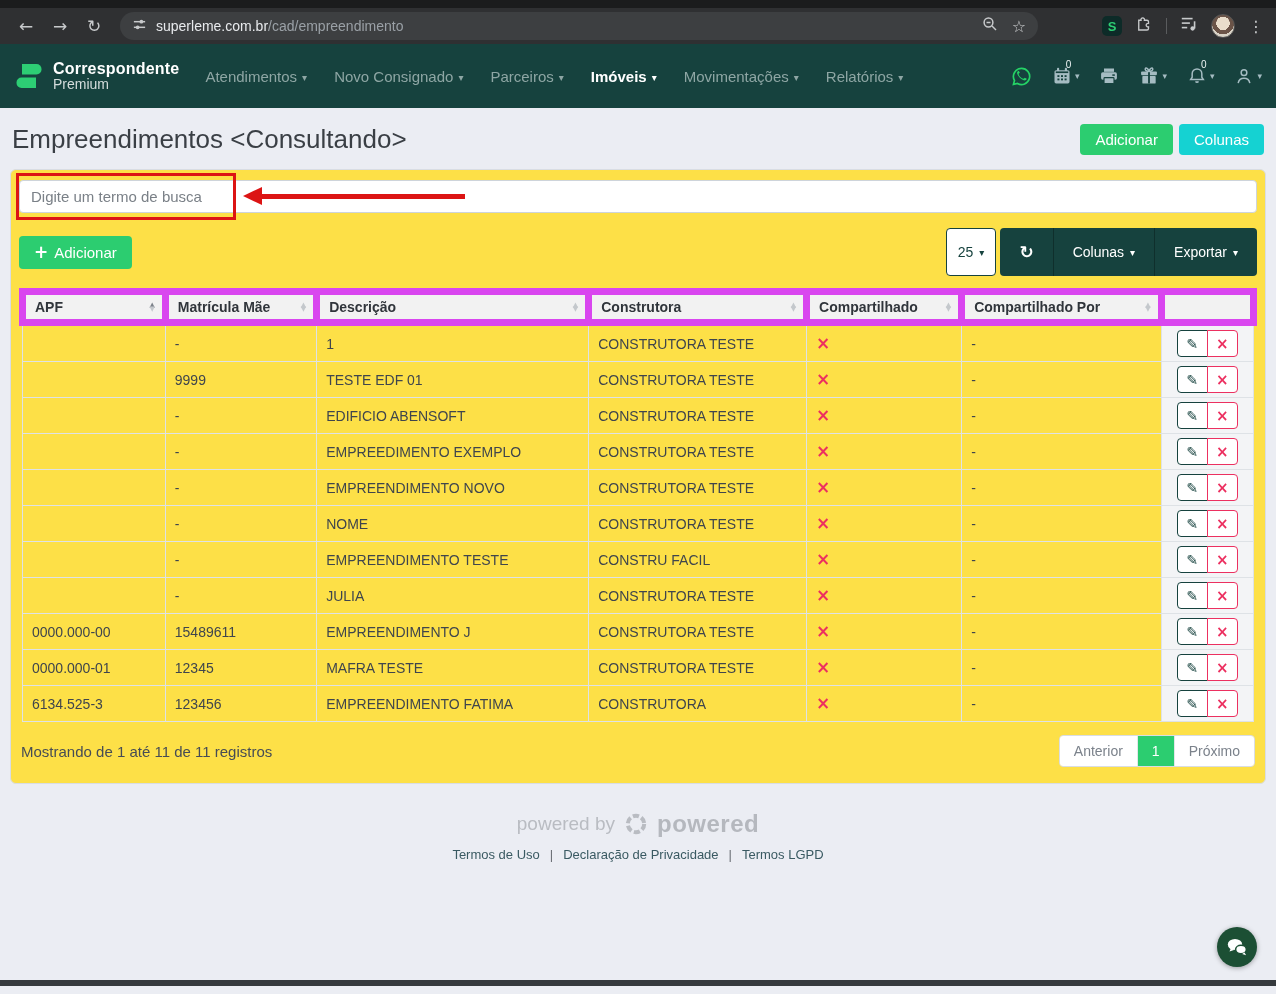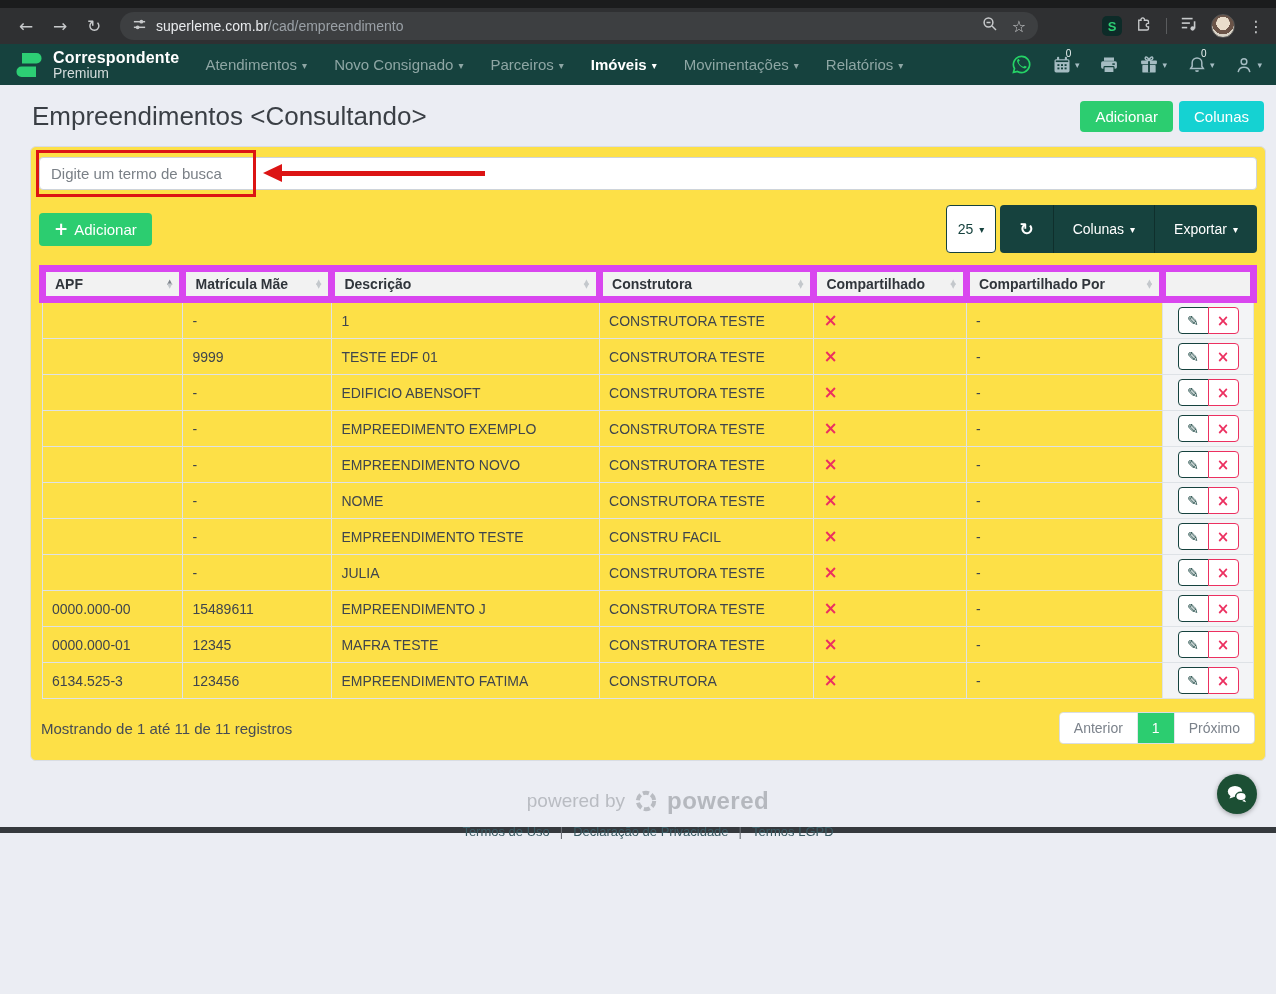--- a/index.html
+++ b/index.html
@@ -14,35 +14,35 @@
   .urlpill { flex:0 1 918px; height:28px; margin-left:6px; background:#3d3f41; border-radius:14px; display:flex; align-items:center; padding:0 12px; gap:9px; }
   .urlpill .host { color:#e8eaed; font-size:14px; }
   .urlpill .path { color:#9aa0a6; font-size:14px; }
   .pill-right { margin-left:auto; display:flex; gap:14px; align-items:center; }
   .chrome-right { margin-left:auto; display:flex; align-items:center; gap:13px; }
   .ext-s { width:20px; height:20px; border-radius:5px; background:#0d2b28; color:#2dce74; font-weight:bold; font-size:13px; display:flex; align-items:center; justify-content:center; }
   .divider-v { width:1px; height:16px; background:#5a5c5e; }
   .avatar { width:24px; height:24px; border-radius:50%; background:radial-gradient(circle at 50% 38%, #e9ddcb 0 38%, #6b5448 39% 62%, #d8d2c6 63%); border:1px solid #555; }
 
   
-  .navbar { height:41px; background:#16423e; display:flex; align-items:center; padding:0 14px; }
+  .navbar { height:64px; background:#16423e; display:flex; align-items:center; padding:0 14px; }
   .brand { display:flex; align-items:center; gap:9px; margin-right:26px; cursor:pointer; }
   .brand-txt .t1 { color:#fff; font-weight:bold; font-size:16px; letter-spacing:.2px; }
   .brand-txt .t2 { color:#d4dddc; font-size:14px; margin-top:-2px; }
   .menu { display:flex; gap:27px; }
   .menu-item { color:#8ea6a4; font-size:15px; cursor:pointer; display:flex; align-items:center; gap:5px; }
   .menu-item.active { color:#fff; font-weight:bold; }
   .menu-item .caret { font-size:10px; margin-top:2px; }
   .nav-icons { margin-left:auto; display:flex; align-items:center; gap:20px; }
   .nico { position:relative; display:flex; align-items:center; gap:3px; cursor:pointer; }
   .badge-sup { position:absolute; top:-7px; right:8px; color:#eef4f4; font-size:10px; }
   .nico .caret { color:#a5bcc2; font-size:9px; }
 
   
-  .page { position:relative; height:742px; background:#ebedf3;margin-left:20px; }
+  .page { position:relative; height:872px; background:#ebedf3; }
   .page-head { display:flex; align-items:center; padding:16px 12px 10px 12px; }
   .page-title { font-size:26px; color:#3a3f45; font-weight:400; }
   .head-btns { margin-left:auto; display:flex; gap:6px; }
   .btn-green, .btn-cyan { border:none; color:#fff; font-size:15px; padding:7px 15px; border-radius:4px; cursor:pointer; font-family:inherit; }
   .btn-green { background:#2ccd70; }
   .btn-cyan  { background:#15d2d2; }
 
   .card { margin:4px 10px 0; background:#fde047; border:1px solid #d9dde3; border-radius:6px; padding:10px 8px 16px; }
 
   .search-wrap { position:relative; }

